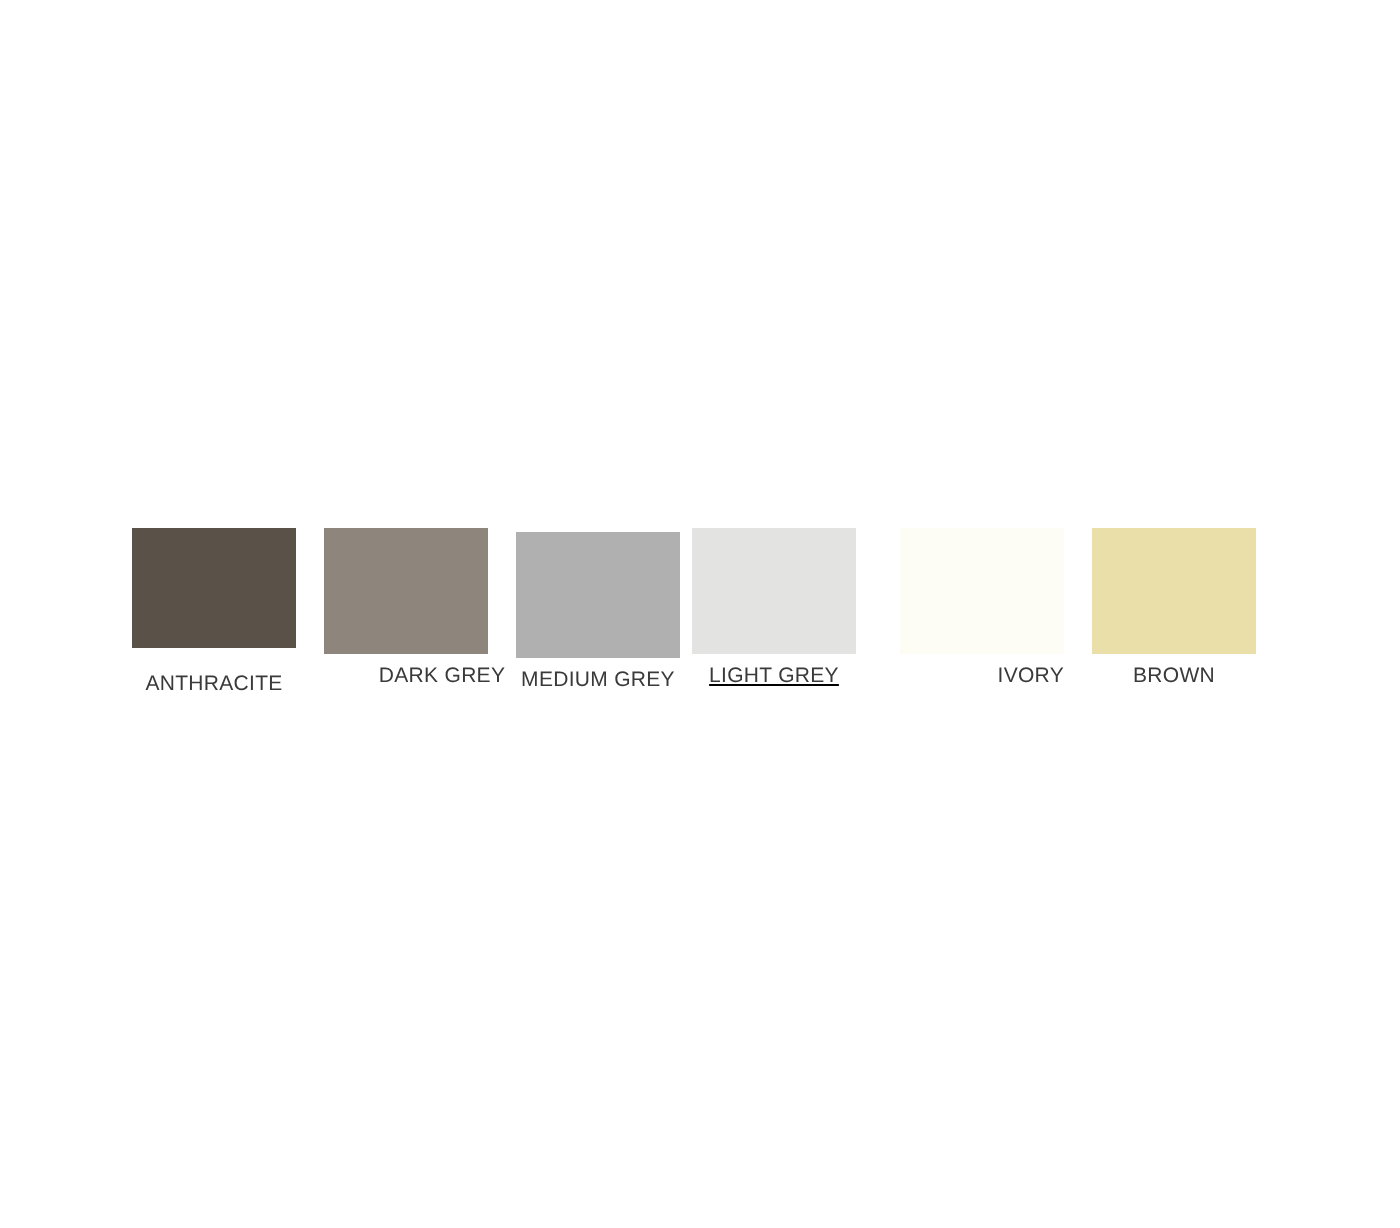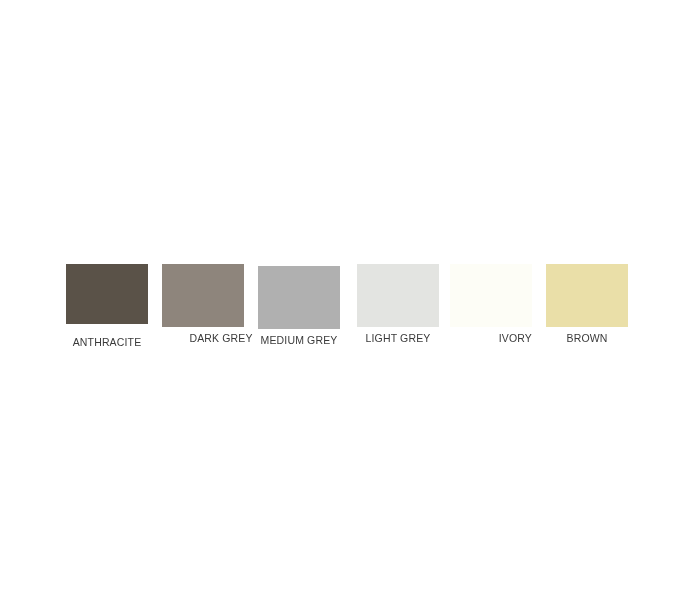--- a/index.html
+++ b/index.html
@@ -64,21 +64,21 @@
   <div class="swatch-cell" style="left:96px;">
     <span class="swatch-chip" style="background-color: rgb(142, 133, 124);"></span>
     <span class="swatch-label" style="color: rgb(58, 58, 58); margin-left: 36px;">DARK GREY</span>
   </div>
 
   <div class="swatch-cell" style="left:192px;justify-content:center;">
     <span class="swatch-chip" style="background-color: rgb(176, 176, 176);"></span>
     <span class="swatch-label" style="color: rgb(58, 58, 58);">MEDIUM GREY</span>
   </div>
 
-  <div class="swatch-cell" style="left:291px;">
+  <div class="swatch-cell" style="left:280px;text-decoration:underline;">
     <span class="swatch-chip" style="background-color: rgb(227, 228, 225);"></span>
     <span class="swatch-label" style="color: rgb(58, 58, 58);">LIGHT GREY</span>
   </div>
 
   <div class="swatch-cell" style="left:384px;align-items:flex-end;">
     <span class="swatch-chip" style="background-color: rgb(253, 253, 246);"></span>
     <span class="swatch-label" style="color: rgb(58, 58, 58);">IVORY</span>
   </div>
 
   <div class="swatch-cell" style="left:480px;">

